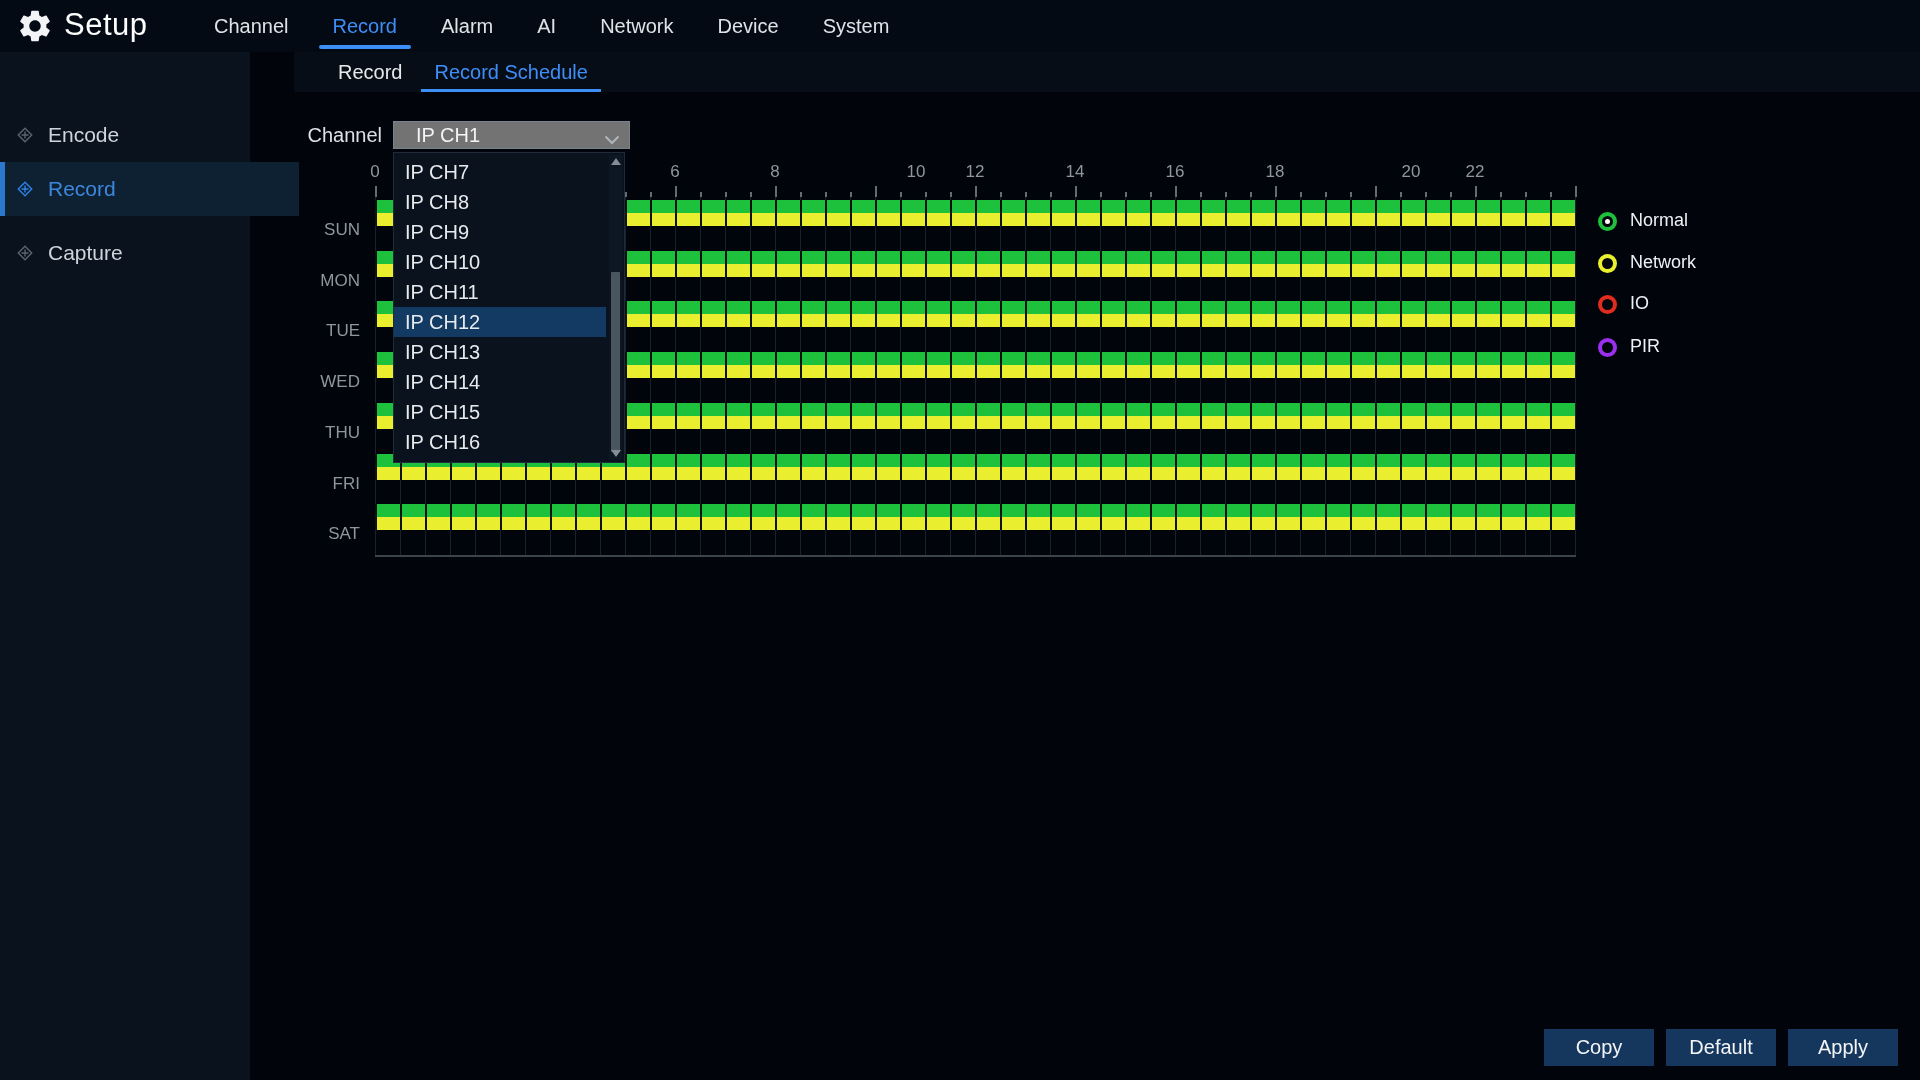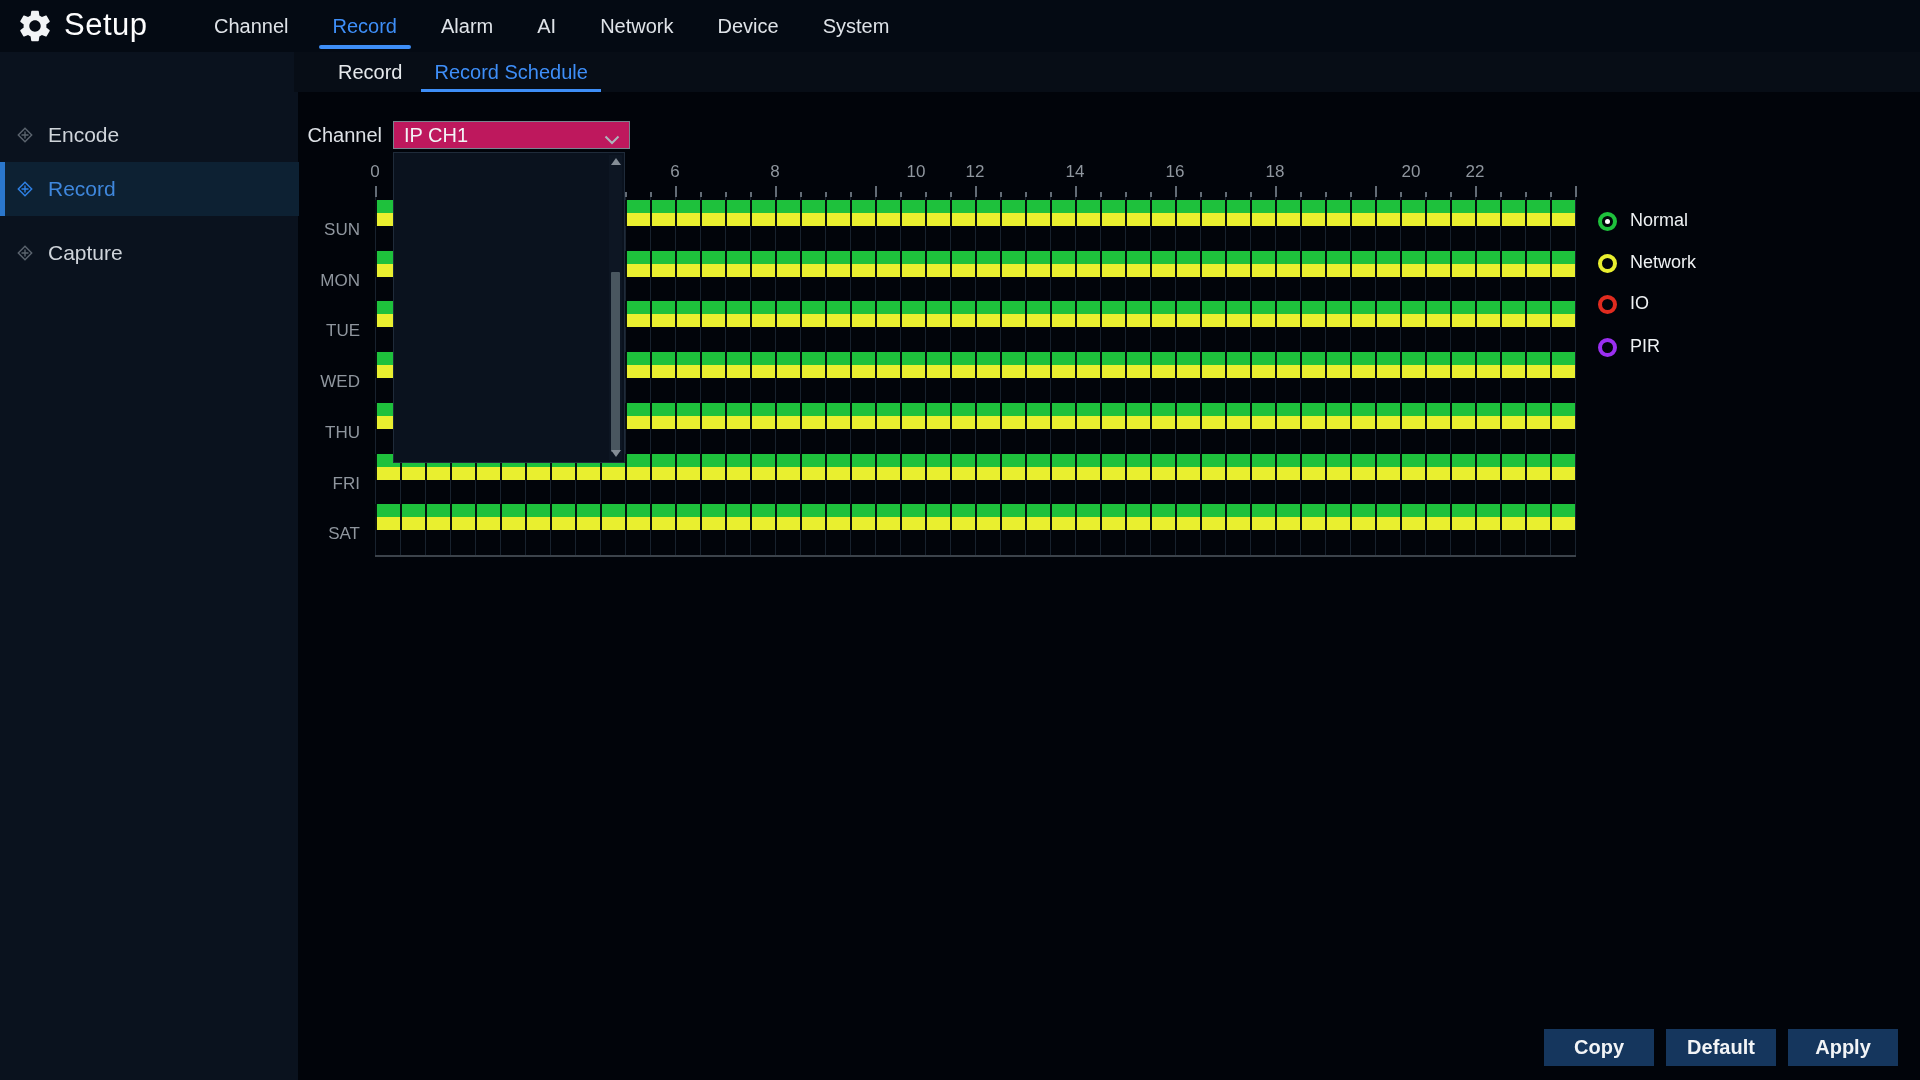--- a/index.html
+++ b/index.html
@@ -14,35 +14,35 @@
   .app-title { position:absolute; left:64px; top:0; height:52px; line-height:50px; font-size:31px; color:#fdfdfe; letter-spacing:0.5px; }
   .top-nav { position:absolute; left:214px; top:0; height:52px; display:flex; align-items:center; gap:44px; }
   .nav-item { position:relative; font-size:20px; color:#dfe3e8; height:52px; display:flex; align-items:center; cursor:default; }
   .nav-item.active { color:#3e8ef7; }
   .nav-item.active::after { content:""; position:absolute; left:-14px; right:-14px; bottom:3px; height:4px; background:#3e8ef7; border-radius:2px; }
   .header-right { position:absolute; right:14px; top:0; height:52px; display:flex; align-items:center; }
   .clock-icon { width:27px; height:27px; margin-right:10px; }
   .datetime { font-size:21px; color:#2e6cb8; }
   .close-btn { margin-left:46px; width:24px; height:24px; }
   
-  .sidebar { position:absolute; top:52px; left:0; width:298px; height:1028px; background:#0a121e; z-index:5; }
+  .sidebar { position:absolute; top:52px; left:0; width:250px; height:1028px; background:#0a121e; z-index:5; }
   .side-item { position:absolute; left:0; width:294px; height:54px; display:flex; align-items:center; }
   .side-item .side-icon { position:absolute; left:14px; width:22px; height:22px; color:#5c656f; }
   .side-item .side-label { position:absolute; left:48px; font-size:21px; color:#cfd4da; }
   .side-item.active { background:#0d2133; border-left:5px solid #2b77cc; }
   .side-item.active .side-icon { color:#2f82e8; left:9px; }
   .side-item.active .side-label { color:#3f87dc; left:43px; }
   
   .tabs { position:absolute; left:294px; top:52px; width:1626px; height:40px; background:#070d16; display:flex; align-items:center; padding-left:44px; gap:32px; box-sizing:border-box; z-index:6; }
   .tab { position:relative; height:40px; display:flex; align-items:center; font-size:20px; color:#e6e9ec; }
   .tab.active { color:#3e8ef7; }
   .tab.active::after { content:""; position:absolute; left:-13px; right:-13px; bottom:0; height:3px; background:#3e8ef7; }
   
   .channel-label { position:absolute; left:280px; top:124px; width:102px; text-align:right; font-size:20px; color:#dde1e6; }
-  .select { position:absolute; left:393px; top:121px; width:237px; height:28px; box-sizing:border-box; background:#be185d; border:1px solid #79838e; display:flex; align-items:center; z-index:15; }
+  .select { position:absolute; left:393px; top:121px; width:237px; height:28px; box-sizing:border-box; background:#737373; border:1px solid #79838e; display:flex; align-items:center; z-index:15;padding-left:12px; }
   .select-value { margin-left:10px; font-size:20px; color:#f2f4f6; }
   .chevron { position:absolute; right:9px; top:9px; width:16px; height:10px; }
   
   .dropdown { position:absolute; left:393px; top:152px; width:232px; height:311px; box-sizing:border-box; background:#0a121e; border:1px solid #1f2b3a; z-index:20; }
   .dd-list { position:absolute; left:0; top:4px; width:212px; }
   .dd-item { height:30px; line-height:30px; padding-left:11px; font-size:20px; color:#e8ebee; white-space:nowrap; }
   .dd-item.highlighted { background:#123a63; }
   .dd-scrollbar { position:absolute; right:2px; top:2px; bottom:2px; width:13px; background:#0d1623; }
   .dd-arrow-up { position:absolute; top:3px; left:2px; width:0; height:0; border-left:5px solid transparent; border-right:5px solid transparent; border-bottom:7px solid #848d96; }
   .dd-arrow-down { position:absolute; bottom:3px; left:2px; width:0; height:0; border-left:5px solid transparent; border-right:5px solid transparent; border-top:7px solid #848d96; }
@@ -62,21 +62,21 @@
     background-image:repeating-linear-gradient(to right, rgba(3,7,12,0.95) 0 2px, transparent 2px 25px); }
   
   .legend { position:absolute; left:1598px; top:205px; width:200px; z-index:2; }
   .legend-item { position:absolute; left:0; height:23px; display:flex; align-items:flex-end; }
   .ring { width:11px; height:11px; border-radius:50%; border:4px solid #888; position:relative; background:transparent; }
   .ring.selected::after { content:""; position:absolute; top:3px; left:3px; width:5px; height:5px; background:#fff; border-radius:50%; }
   .legend-label { margin-left:13px; font-size:18px; color:#eef1f3; }
   
   .footer { position:absolute; right:22px; bottom:14px; display:flex; gap:12px; z-index:5; }
   .action-btn { width:110px; height:37px; background:#15365d; color:#f2f4f6; font-size:20px;
-    display:flex; align-items:center; justify-content:center; font-family:"Liberation Sans", sans-serif;font-weight:bold; }
+    display:flex; align-items:center; justify-content:center; font-family:"Liberation Sans", sans-serif; }
 </style>
 </head>
 <body>
 
 <div class="stage">
 
   <div class="header">
     <div class="gear">
       <svg viewBox="0 0 24 24" width="38" height="38">
           <path fill="currentColor" d="M19.14,12.94c0.04-0.3,0.06-0.61,0.06-0.94c0-0.32-0.02-0.64-0.07-0.94l2.03-1.58c0.18-0.14,0.23-0.41,0.12-0.61l-1.92-3.32c-0.12-0.22-0.37-0.29-0.59-0.22l-2.39,0.96c-0.5-0.38-1.03-0.7-1.62-0.94L14.4,2.81c-0.04-0.24-0.24-0.41-0.48-0.41h-3.84c-0.24,0-0.43,0.17-0.47,0.41L9.25,5.35C8.66,5.59,8.12,5.92,7.63,6.29L5.24,5.33c-0.22-0.08-0.47,0-0.59,0.22L2.74,8.87C2.62,9.08,2.66,9.34,2.86,9.48l2.03,1.58C4.84,11.36,4.8,11.69,4.8,12s0.02,0.64,0.07,0.94l-2.03,1.58c-0.18,0.14-0.23,0.41-0.12,0.61l1.92,3.32c0.12,0.22,0.37,0.29,0.59,0.22l2.39-0.96c0.5,0.38,1.03,0.7,1.62,0.94l0.36,2.54c0.05,0.24,0.24,0.41,0.48,0.41h3.84c0.24,0,0.44-0.17,0.47-0.41l0.36-2.54c0.59-0.24,1.13-0.56,1.62-0.94l2.39,0.96c0.22,0.08,0.47,0,0.59-0.22l1.92-3.32c0.12-0.22,0.07-0.47-0.12-0.61L19.14,12.94z M12,15.6c-1.98,0-3.6-1.62-3.6-3.6s1.62-3.6,3.6-3.6s3.6,1.62,3.6,3.6S13.98,15.6,12,15.6z"></path>
@@ -239,20 +239,32 @@
         <div class="ring" style="border-color: rgb(224, 43, 31);"></div>
         <div class="legend-label">IO</div>
       </div>
       <div class="legend-item" style="top: 129px;">
         <div class="ring" style="border-color: rgb(155, 47, 240);"></div>
         <div class="legend-label">PIR</div>
       </div>
     </div>
 
   <div class="dropdown">
+    <div class="dd-list">
+        <div class="dd-item">IP CH7</div>
+        <div class="dd-item">IP CH8</div>
+        <div class="dd-item">IP CH9</div>
+        <div class="dd-item">IP CH10</div>
+        <div class="dd-item">IP CH11</div>
+        <div class="dd-item highlighted">IP CH12</div>
+        <div class="dd-item">IP CH13</div>
+        <div class="dd-item">IP CH14</div>
+        <div class="dd-item">IP CH15</div>
+        <div class="dd-item">IP CH16</div>
+      </div>
     <div class="dd-scrollbar">
       <div class="dd-arrow-up"></div>
       <div class="dd-thumb"></div>
       <div class="dd-arrow-down"></div>
     </div>
   </div>
 
   <div class="footer">
       <div class="action-btn">Copy</div>
       <div class="action-btn">Default</div>

